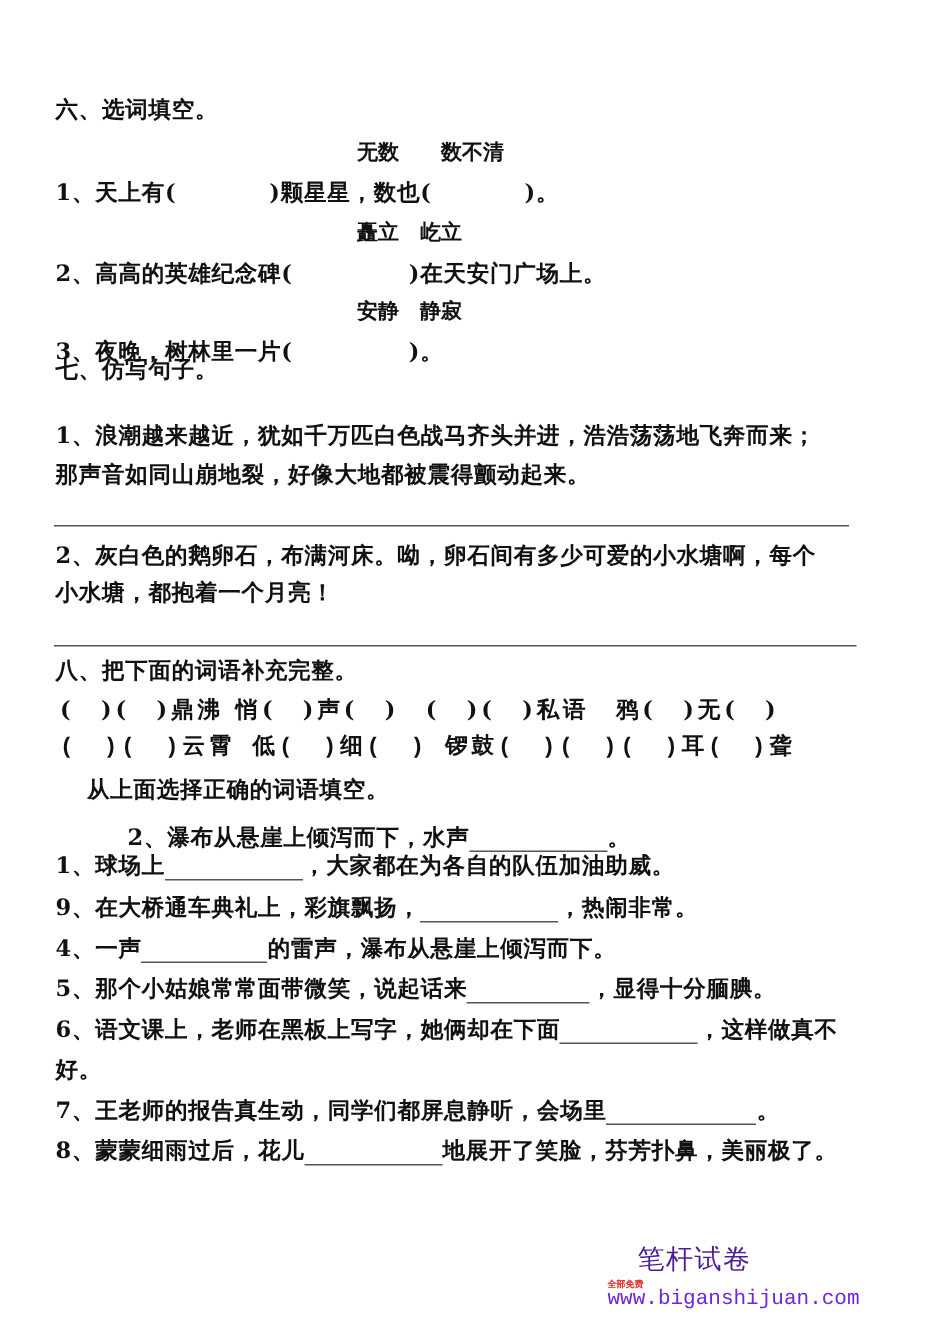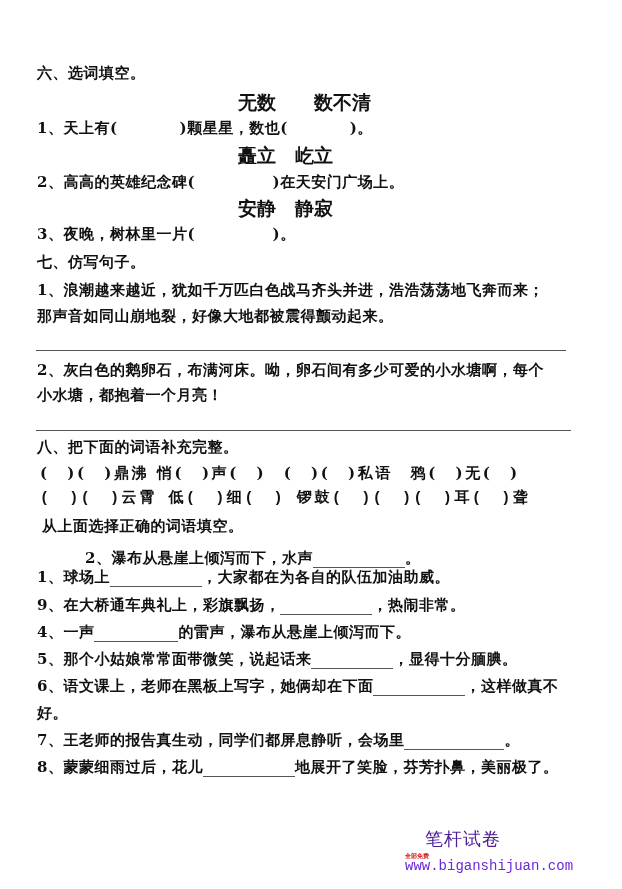--- a/index.html
+++ b/index.html
@@ -1,51 +1,51 @@
 <!DOCTYPE html>
 <html><head>
 <meta charset="utf-8">
 <style>
   html, body { margin:0; padding:0; background:#ffffff; }
   body { width:622px; height:889px; position:relative; overflow:hidden;
          font-family:"DejaVu Serif", "Liberation Serif", serif; color:#111; }
   .line { position:absolute; left:37px; font-size:15px; font-weight:bold; white-space:nowrap; line-height:20px; letter-spacing:0.5px; }
-  .center { position:absolute; font-size:19px; font-weight:bold; white-space:nowrap; line-height:20px; }
+  .center { position:absolute; font-size:14px; font-weight:bold; white-space:nowrap; line-height:20px; }
   .rule { position:absolute; height:1px; background:#555; }
   .blank { display:inline-block; border-bottom:1px solid #555; height:14px; vertical-align:bottom; }
   .logo-cn { position:absolute; left:425px; top:827px; font-family:"DejaVu Sans", sans-serif; font-size:18px; font-weight:normal; color:#4c1d95; letter-spacing:1px; }
   .logo-url { position:absolute; left:405px; top:858px; font-family:"Liberation Mono", monospace; font-size:14px; color:#6d28d9; }
   .logo-free { position:absolute; left:405px; top:852px; font-family:"DejaVu Sans", sans-serif; font-size:6px; color:#d22; font-weight:bold; }
 </style>
 </head>
 <body>
 
 <div class="line" style="top:63px;">六、选词填空。</div>
 
 <div class="center" style="left:238px; top:92px;">无数　　数不清</div>
 <div class="line" style="top:118px;text-align:right;">1、天上有(　　　　)颗星星，数也(　　　　)。</div>
 
 <div class="center" style="left:238px; top:145px;">矗立　屹立</div>
 <div class="line" style="top:172px;">2、高高的英雄纪念碑(　　　　　)在天安门广场上。</div>
 
 <div class="center" style="left:238px; top:198px;">安静　静寂</div>
 <div class="line" style="top:224px;">3、夜晚，树林里一片(　　　　　)。</div>
 
-<div class="line" style="top:252px;text-align:center;">七、仿写句子。</div>
+<div class="line" style="top:236px;text-align:center;">七、仿写句子。</div>
 <div class="line" style="top:280px;">1、浪潮越来越近，犹如千万匹白色战马齐头并进，浩浩荡荡地飞奔而来；</div>
 <div class="line" style="top:306px;">那声音如同山崩地裂，好像大地都被震得颤动起来。</div>
 <div class="rule" style="left:36px; top:350px; width:530px;"></div>
 <div class="line" style="top:360px;">2、灰白色的鹅卵石，布满河床。呦，卵石间有多少可爱的小水塘啊，每个</div>
 <div class="line" style="top:385px;">小水塘，都抱着一个月亮！</div>
 <div class="rule" style="left:36px; top:430px; width:535px;"></div>
 
 <div class="line" style="top:437px;">八、把下面的词语补充完整。</div>
 <div class="line" style="top:463px; left:40px; letter-spacing:2.6px;">(　)(　)鼎沸 悄(　)声(　)　(　)(　)私语　鸦(　)无(　)</div>
 <div class="line" style="top:489px; left:40px; letter-spacing:2.6px;font-family:Liberation Mono, monospace;">(　)(　)云霄 低(　)细(　) 锣鼓(　)(　)(　)耳(　)聋</div>
-<div class="line" style="top:516px; left:42px;">从上面选择正确的词语填空。</div>
+<div class="line" style="top:516px; left:58px;">从上面选择正确的词语填空。</div>
 
 <div class="line" style="top:567px;">
   <span>1、球场上</span><span class="blank" style="width:92px;"></span><span>，大家都在为各自的队伍加油助威。</span>
 </div>
 <div class="line" style="top:548px;margin-left:48px;">
   <span>2、瀑布从悬崖上倾泻而下，水声</span><span class="blank" style="width:92px;"></span><span>。</span>
 </div>
 <div class="line" style="top:595px;">
   <span>9、在大桥通车典礼上，彩旗飘扬，</span><span class="blank" style="width:92px;"></span><span>，热闹非常。</span>
 </div>

